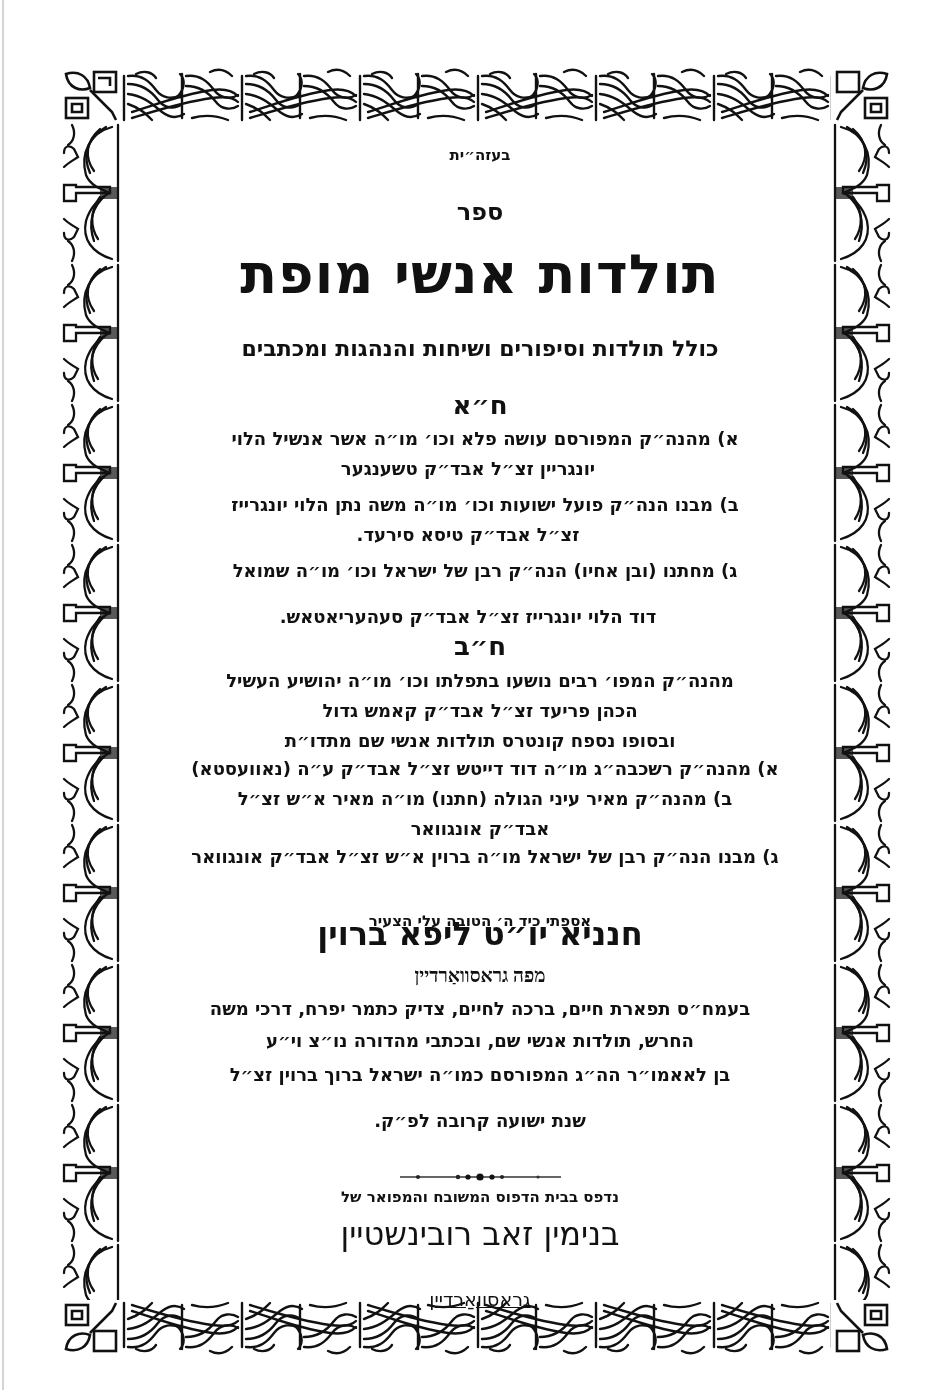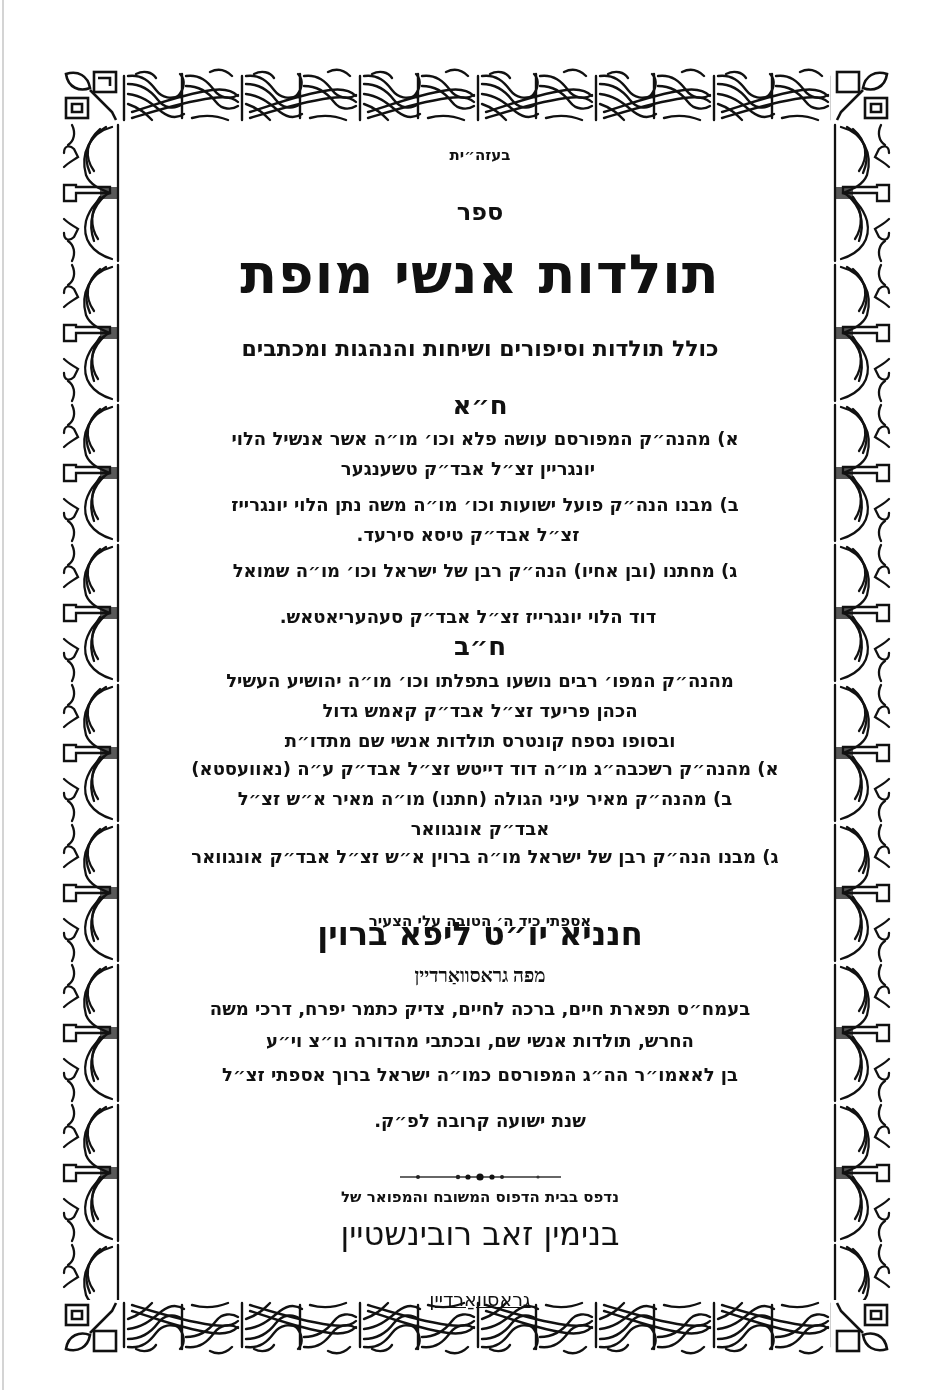--- a/index.html
+++ b/index.html
@@ -206,21 +206,21 @@
   <div class="ln heb item" style="top:718px; right:-10px;">
     <span>ג)</span>
     <span>מבנו הנה״ק רבן של ישראל מו״ה ברוין א״ש זצ״ל אבד״ק אונגוואר</span>
   </div>
 
   <div class="ln heb small" style="top:784px;">אספתי כיד ה׳ הטובה עלי הצעיר</div>
   <div class="ln heb author" style="top:788px;">חנניא יו״ט ליפא ברוין</div>
   <div class="ln heb med" style="top:836px;font-family:Liberation Serif, serif;">מפה גראסוואַרדיין</div>
   <div class="ln heb cont" style="top:870px;">בעמח״ס תפארת חיים, ברכה לחיים, צדיק כתמר יפרח, דרכי משה</div>
   <div class="ln heb cont" style="top:902px;">החרש, תולדות אנשי שם, ובכתבי מהדורה נו״צ וי״ע</div>
-  <div class="ln heb cont" style="top:936px;">בן לאאמו״ר הה״ג המפורסם כמו״ה ישראל ברוך אספתי זצ״ל</div>
+  <div class="ln heb cont" style="top:936px;">בן לאאמו״ר הה״ג המפורסם כמו״ה ישראל ברוך ברוין זצ״ל</div>
   <div class="ln heb cont" style="top:982px;">שנת ישועה קרובה לפ״ק.</div>
 
   <div class="divider">
     <svg width="165" height="8" viewBox="0 0 165 8">
       <line x1="2" y1="4" x2="163" y2="4" stroke="#333" stroke-width="1.5"></line>
       <circle cx="20" cy="4" r="2" fill="#222"></circle>
       <circle cx="60" cy="4" r="2.2" fill="#222"></circle>
       <circle cx="70" cy="4" r="2.6" fill="#111"></circle>
       <circle cx="82" cy="4" r="3.6" fill="#111"></circle>
       <circle cx="94" cy="4" r="2.6" fill="#111"></circle>

